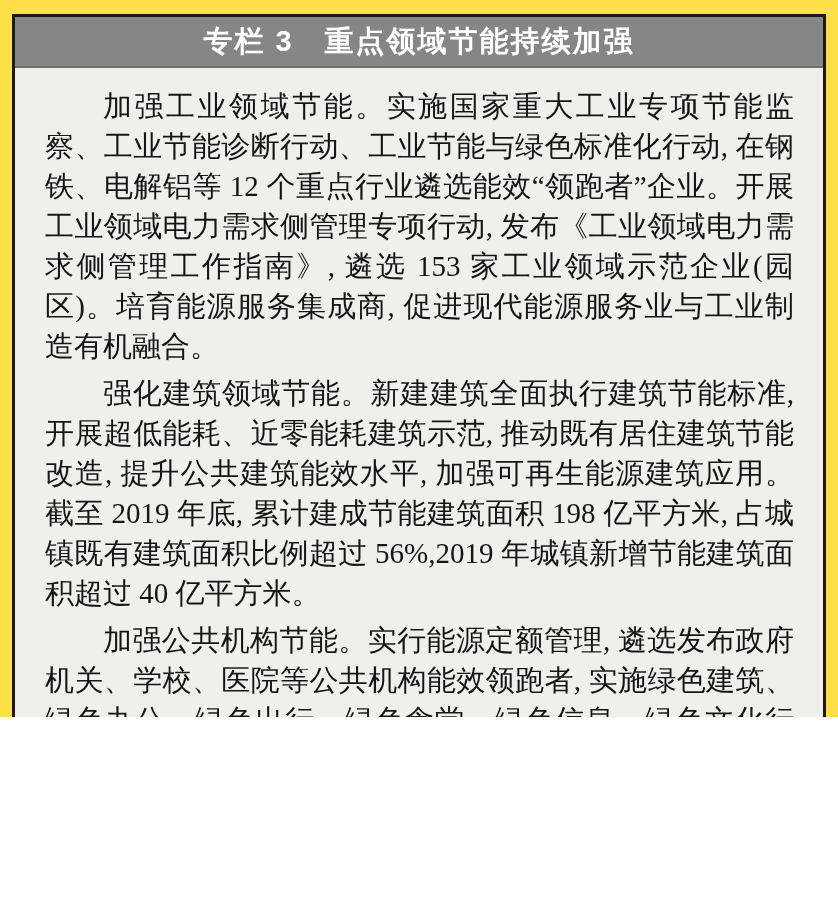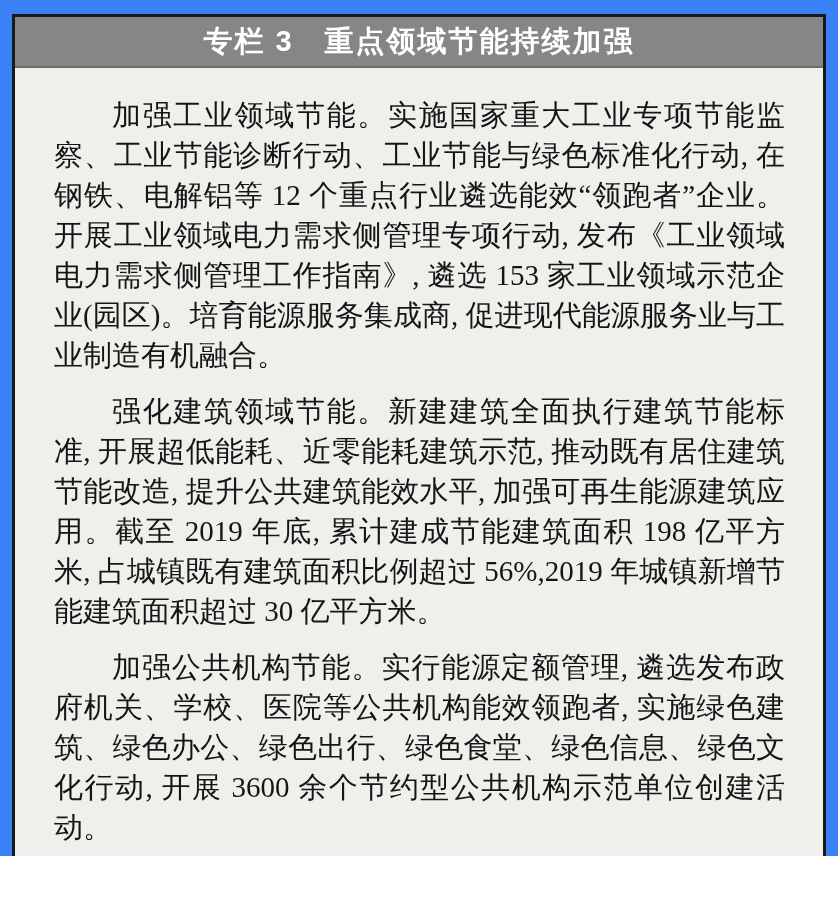--- a/index.html
+++ b/index.html
@@ -3,22 +3,22 @@
 <meta charset="utf-8">
 <style>
   html, body {
     margin: 0;
     padding: 0;
     background: #ffffff;
   }
   .page {
     position: relative;
     width: 838px;
-    height: 856px;
-    background: #3b82f6;
+    height: 717px;
+    background: #fde047;
     overflow: hidden;
   }
   .panel {
     position: absolute;
     left: 12px;
     top: 14px;
     width: 814px;
     height: 870px;
     box-sizing: border-box;
     border: 3px solid var(--border, #1a1a1a);
@@ -37,36 +37,36 @@
     font-family: "Liberation Sans", "DejaVu Sans", sans-serif;
     font-weight: bold;
     font-size: 29px;
     letter-spacing: 2px;
     white-space: pre;
   }
   .panel-body {
     padding: 11px 22px 0 23px;
   }
   .panel-body p {
-    margin: 16px;
+    margin: 7px;
     text-indent: 2em;
     font-family: "Liberation Serif", "DejaVu Serif", serif;
     font-size: 29px;
     line-height: 40px;
     text-align: justify;
     color: var(--text, #151515);
   }
 </style>
 </head>
 <body>
 
 <div class="page">
   <div class="panel">
     <div class="panel-header">
       <span class="panel-title">专栏 3　重点领域节能持续加强</span>
     </div>
     <div class="panel-body">
       <p>加强工业领域节能。实施国家重大工业专项节能监察、工业节能诊断行动、工业节能与绿色标准化行动, 在钢铁、电解铝等 12 个重点行业遴选能效“领跑者”企业。开展工业领域电力需求侧管理专项行动, 发布《工业领域电力需求侧管理工作指南》, 遴选 153 家工业领域示范企业(园区)。培育能源服务集成商, 促进现代能源服务业与工业制造有机融合。</p>
-      <p>强化建筑领域节能。新建建筑全面执行建筑节能标准, 开展超低能耗、近零能耗建筑示范, 推动既有居住建筑节能改造, 提升公共建筑能效水平, 加强可再生能源建筑应用。截至 2019 年底, 累计建成节能建筑面积 198 亿平方米, 占城镇既有建筑面积比例超过 56%,2019 年城镇新增节能建筑面积超过 30 亿平方米。</p>
+      <p>强化建筑领域节能。新建建筑全面执行建筑节能标准, 开展超低能耗、近零能耗建筑示范, 推动既有居住建筑节能改造, 提升公共建筑能效水平, 加强可再生能源建筑应用。截至 2019 年底, 累计建成节能建筑面积 198 亿平方米, 占城镇既有建筑面积比例超过 56%,2019 年城镇新增节能建筑面积超过 40 亿平方米。</p>
       <p>加强公共机构节能。实行能源定额管理, 遴选发布政府机关、学校、医院等公共机构能效领跑者, 实施绿色建筑、绿色办公、绿色出行、绿色食堂、绿色信息、绿色文化行动, 开展 3600 余个节约型公共机构示范单位创建活动。</p>
     </div>
   </div>
 </div>
 
 </body></html>

